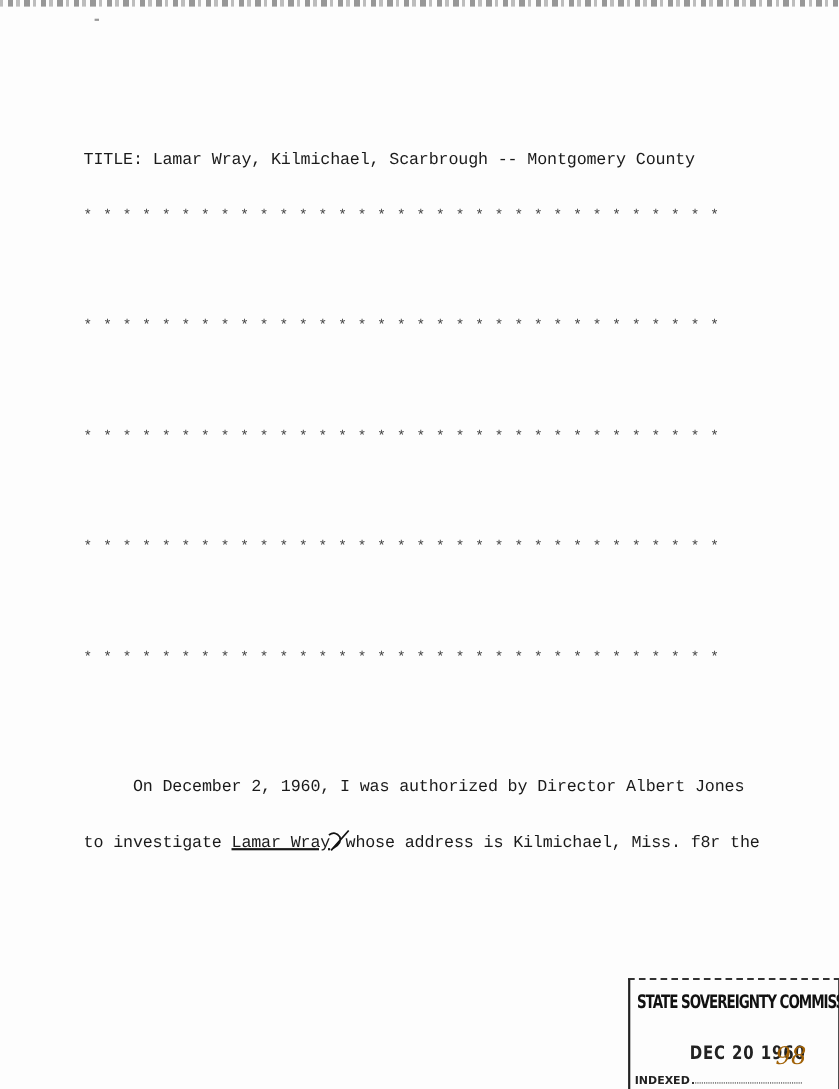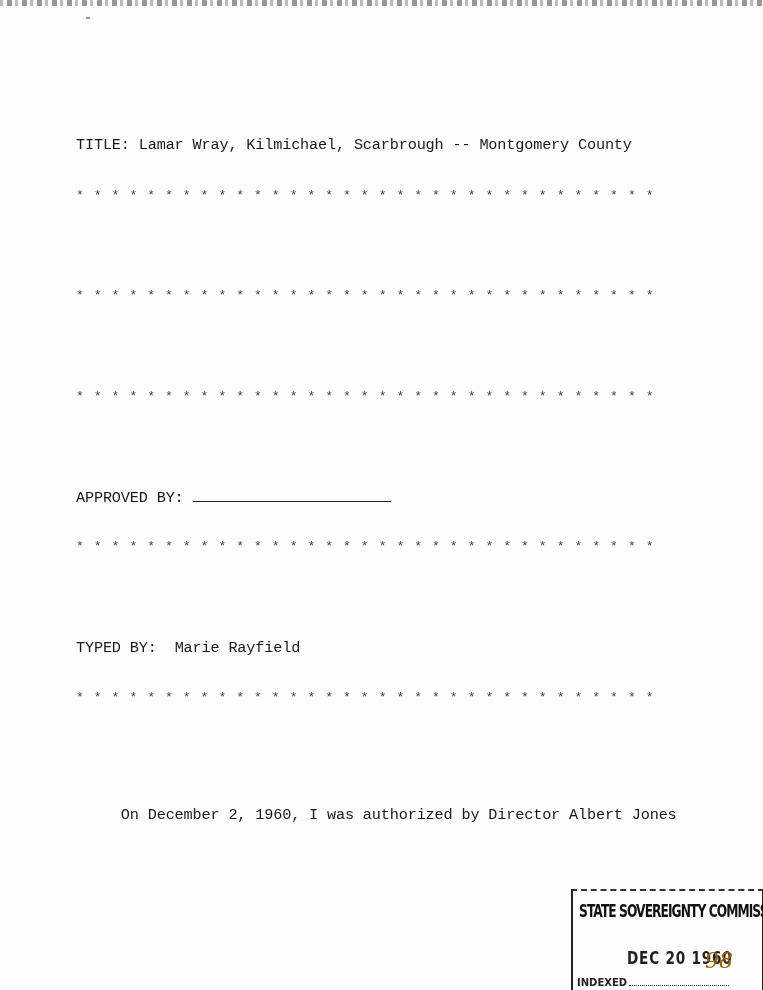--- a/index.html
+++ b/index.html
@@ -71,28 +71,29 @@
 <div class="scan-mark" style="left:86px;top:17px;width:4px;height:2px;"></div>
 
 <div class="page">
   <div class="hdr-row"><span>TITLE:</span> <span>Lamar Wray, Kilmichael, Scarbrough -- Montgomery County</span></div>
   <div class="hdr-row stars">* * * * * * * * * * * * * * * * * * * * * * * * * * * * * * * * *</div>
   <div class="gap"></div>
   <div class="hdr-row stars">* * * * * * * * * * * * * * * * * * * * * * * * * * * * * * * * *</div>
   <div class="gap"></div>
   <div class="hdr-row stars">* * * * * * * * * * * * * * * * * * * * * * * * * * * * * * * * *</div>
   <div class="gap"></div>
-  <div class="hdr-row"><span>APPROVED BY:</span> <span class="approved-line"></span></div>
   <div class="hdr-row stars">* * * * * * * * * * * * * * * * * * * * * * * * * * * * * * * * *</div>
   <div class="gap"></div>
-  <div class="hdr-row"><span>TYPED BY:</span>  <span>Marie Rayfield</span></div>
   <div class="hdr-row stars">* * * * * * * * * * * * * * * * * * * * * * * * * * * * * * * * *</div>
 
   <div class="body-text">
     <div class="line">     On December 2, 1960, I was authorized by Director Albert Jones</div>
+    <div class="line"><span>to investigate </span><span class="ul">Lamar Wray</span><span class="handmark"><svg width="22" height="24" viewBox="0 0 22 24">
+            <path d="M2 6 Q8 2 12 8 Q14 14 6 18 M4 20 L20 2" stroke="#111" stroke-width="1.6" fill="none"></path>
+          </svg></span><span>whose address is Kilmichael, Miss. f8r the</span></div>
     
     
     
     
     
     
     
     
     
     

